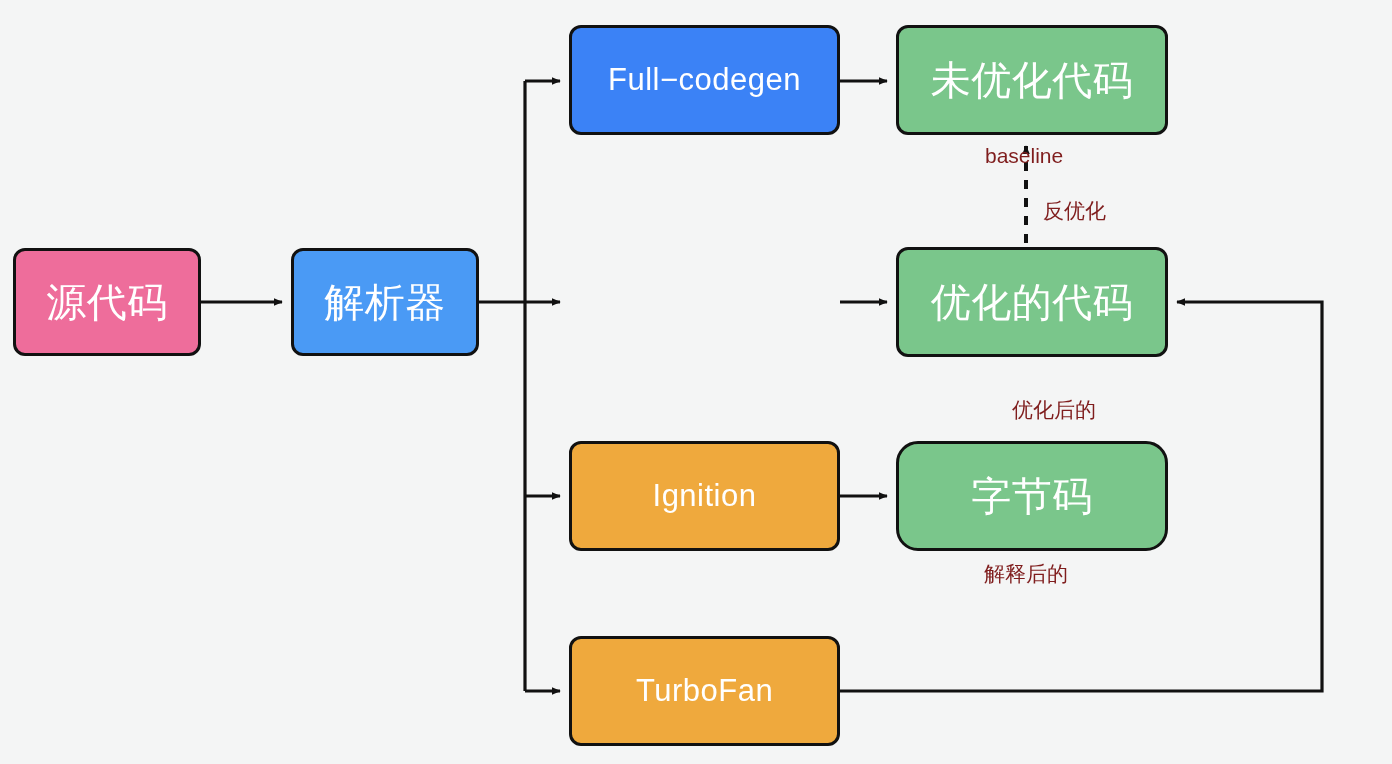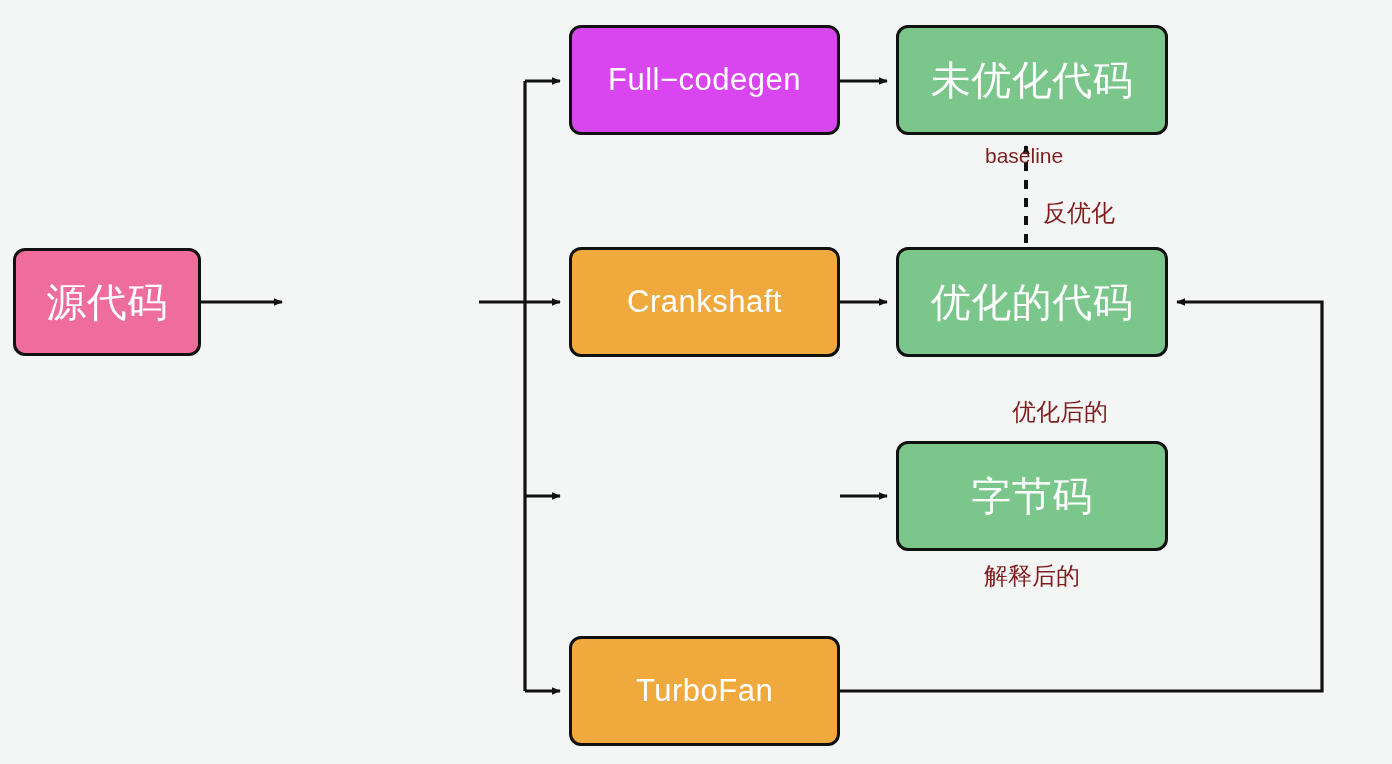--- a/index.html
+++ b/index.html
@@ -53,21 +53,21 @@
     position: absolute;
     color: #7f1d1d;
     white-space: nowrap;
     z-index: 3;
     background: transparent;
   }
   .edge-label-latin {
     font-size: 21px;
   }
   .edge-label-cjk {
-    font-size: 24px;
+    font-size: 21px;
   }
 </style>
 </head>
 <body>
 
 <div id="canvas">
 
   <svg id="wires" viewBox="0 0 1392 764" width="1392" height="764" xmlns="http://www.w3.org/2000/svg">
     <defs>
       <marker id="arrowhead" markerWidth="9" markerHeight="9" refX="8.2" refY="4.5" orient="auto" markerUnits="userSpaceOnUse">
@@ -104,43 +104,46 @@
 
     <g stroke="#111111" stroke-width="4" fill="none" stroke-dasharray="9 9" stroke-linecap="butt">
       <path d="M 1026 243 L 1026 146" marker-end="url(#arrowhead-dash)"></path>
     </g>
   </svg>
 
   <div class="node node-cjk" style="left:13px; top:248px; width:188px; height:108px; background:#ee6d9b;">
     <span>源代码</span>
   </div>
 
+  <div class="node node-cjk" style="left:291px; top:248px; width:188px; height:108px; background:#4a9af5;">
+    <span>解析器</span>
+  </div>
 
-  <div class="node node-latin" style="left:569px; top:25px; width:271px; height:110px; background:#d946ef;">
+  <div class="node node-latin" style="left:569px; top:25px; width:271px; height:110px; background:#3b82f6;">
     <span>Full−codegen</span>
   </div>
 
-  <div class="node node-latin" style="left:569px; top:247px; width:271px; height:110px; background:#efa93d;">
-    <span>Crankshaft</span>
+
+  <div class="node node-latin" style="left:569px; top:441px; width:271px; height:110px; background:#efa93d;">
+    <span>Ignition</span>
   </div>
-
 
   <div class="node node-latin" style="left:569px; top:636px; width:271px; height:110px; background:#efa93d;">
     <span>TurboFan</span>
   </div>
 
   <div class="node node-cjk" style="left:896px; top:25px; width:272px; height:110px; background:#7ac68b;">
     <span>未优化代码</span>
   </div>
 
   <div class="node node-cjk" style="left:896px; top:247px; width:272px; height:110px; background:#7ac68b;">
     <span>优化的代码</span>
   </div>
 
-  <div class="node node-cjk" style="left:896px; top:441px; width:272px; height:110px; background:#7ac68b;">
+  <div class="node node-cjk" style="left:896px; top:441px; width:272px; height:110px; background:#7ac68b;border-radius:22px;">
     <span>字节码</span>
   </div>
 
   <div class="edge-label edge-label-latin" style="left:985px; top:144px;">baseline</div>
 
   <div class="edge-label edge-label-cjk" style="left:1043px; top:197px;">反优化</div>
 
   <div class="edge-label edge-label-cjk" style="left:1012px; top:364px;margin-top:32px;">优化后的</div>
 
   <div class="edge-label edge-label-cjk" style="left:984px; top:560px;">解释后的</div>

